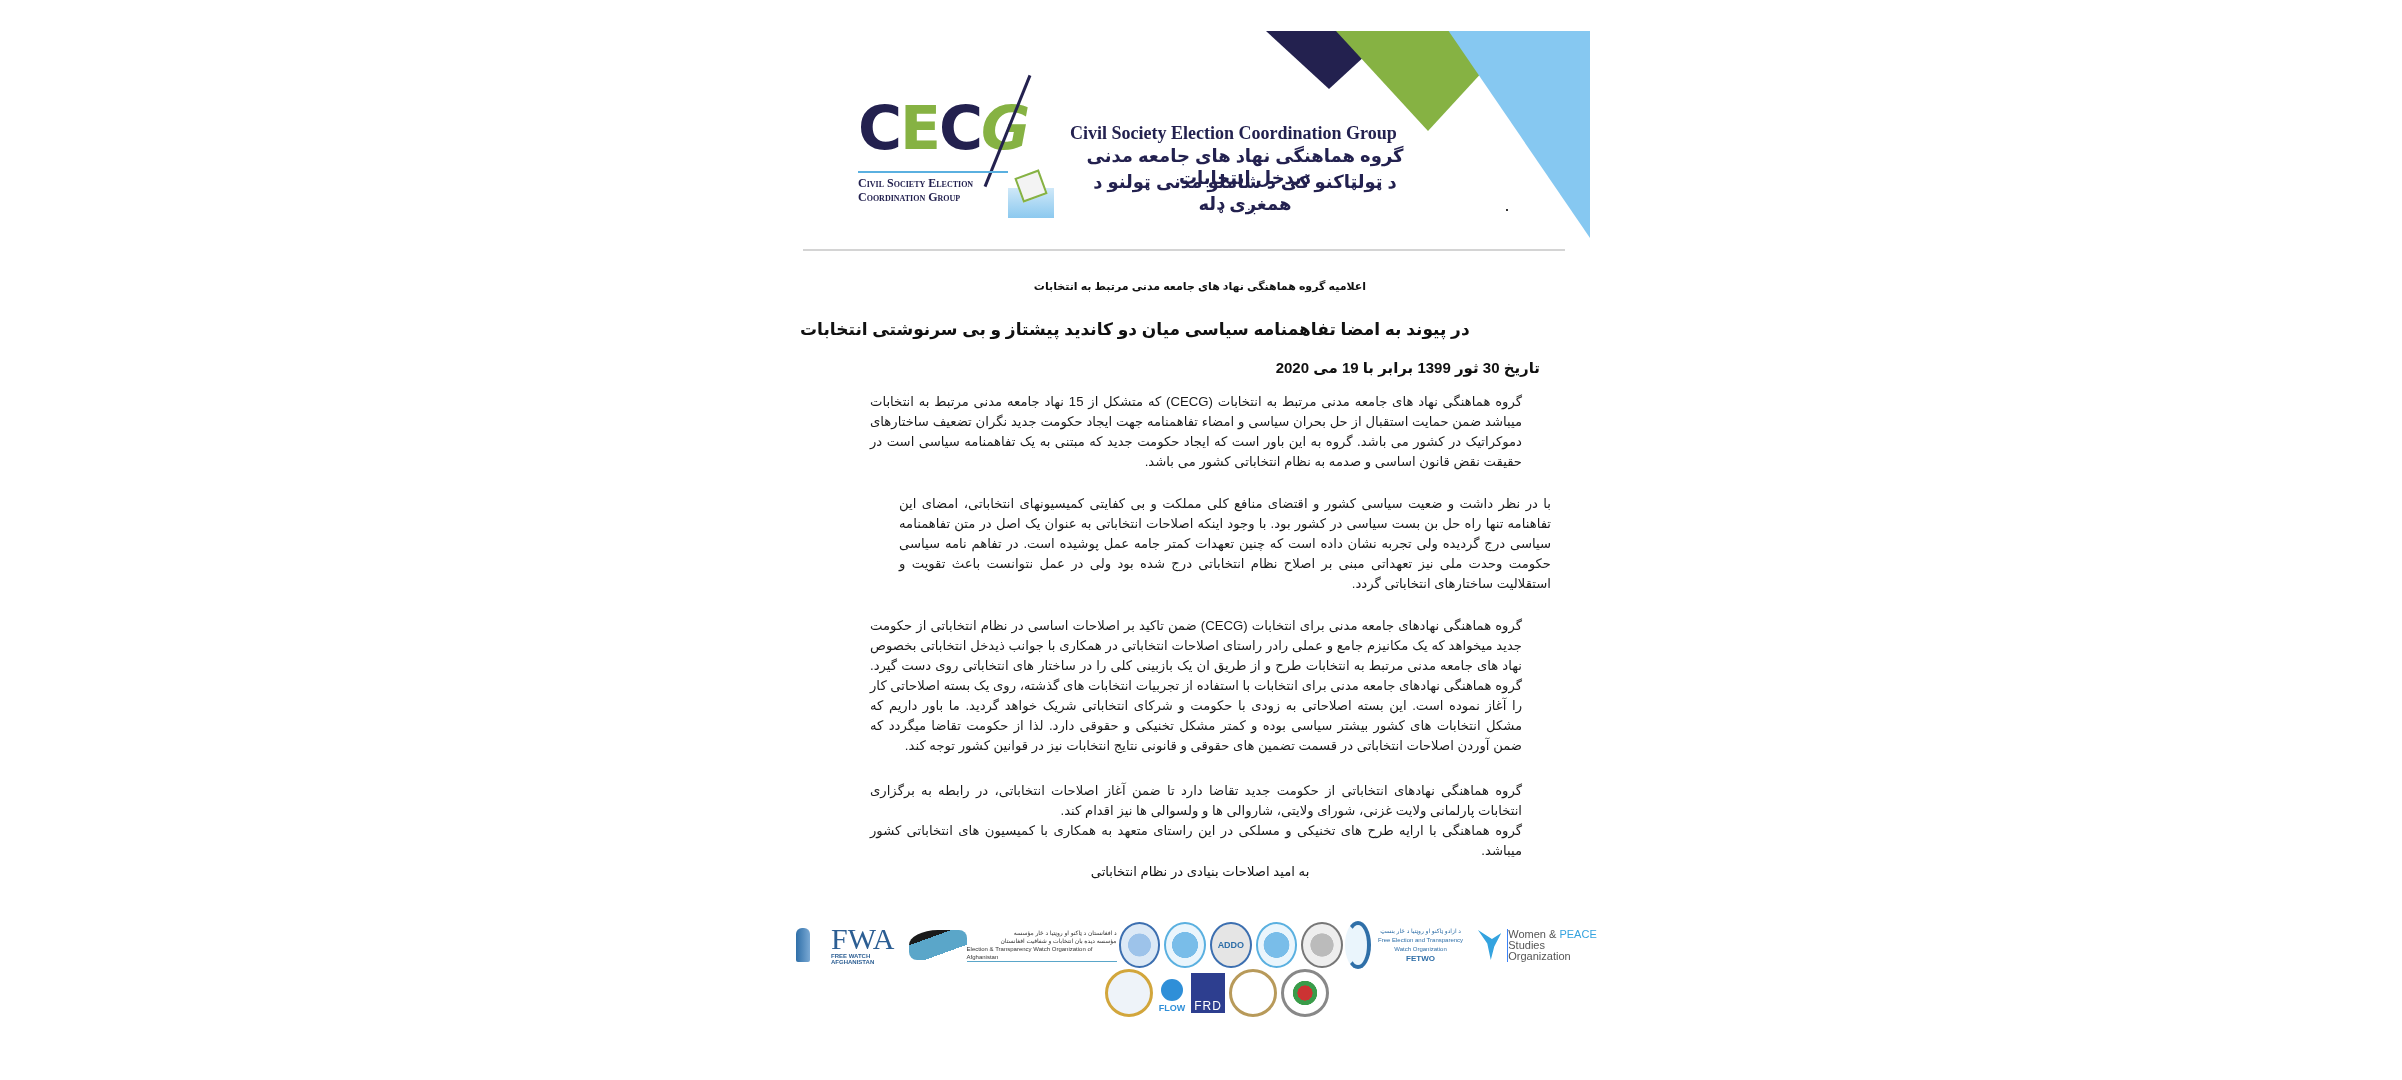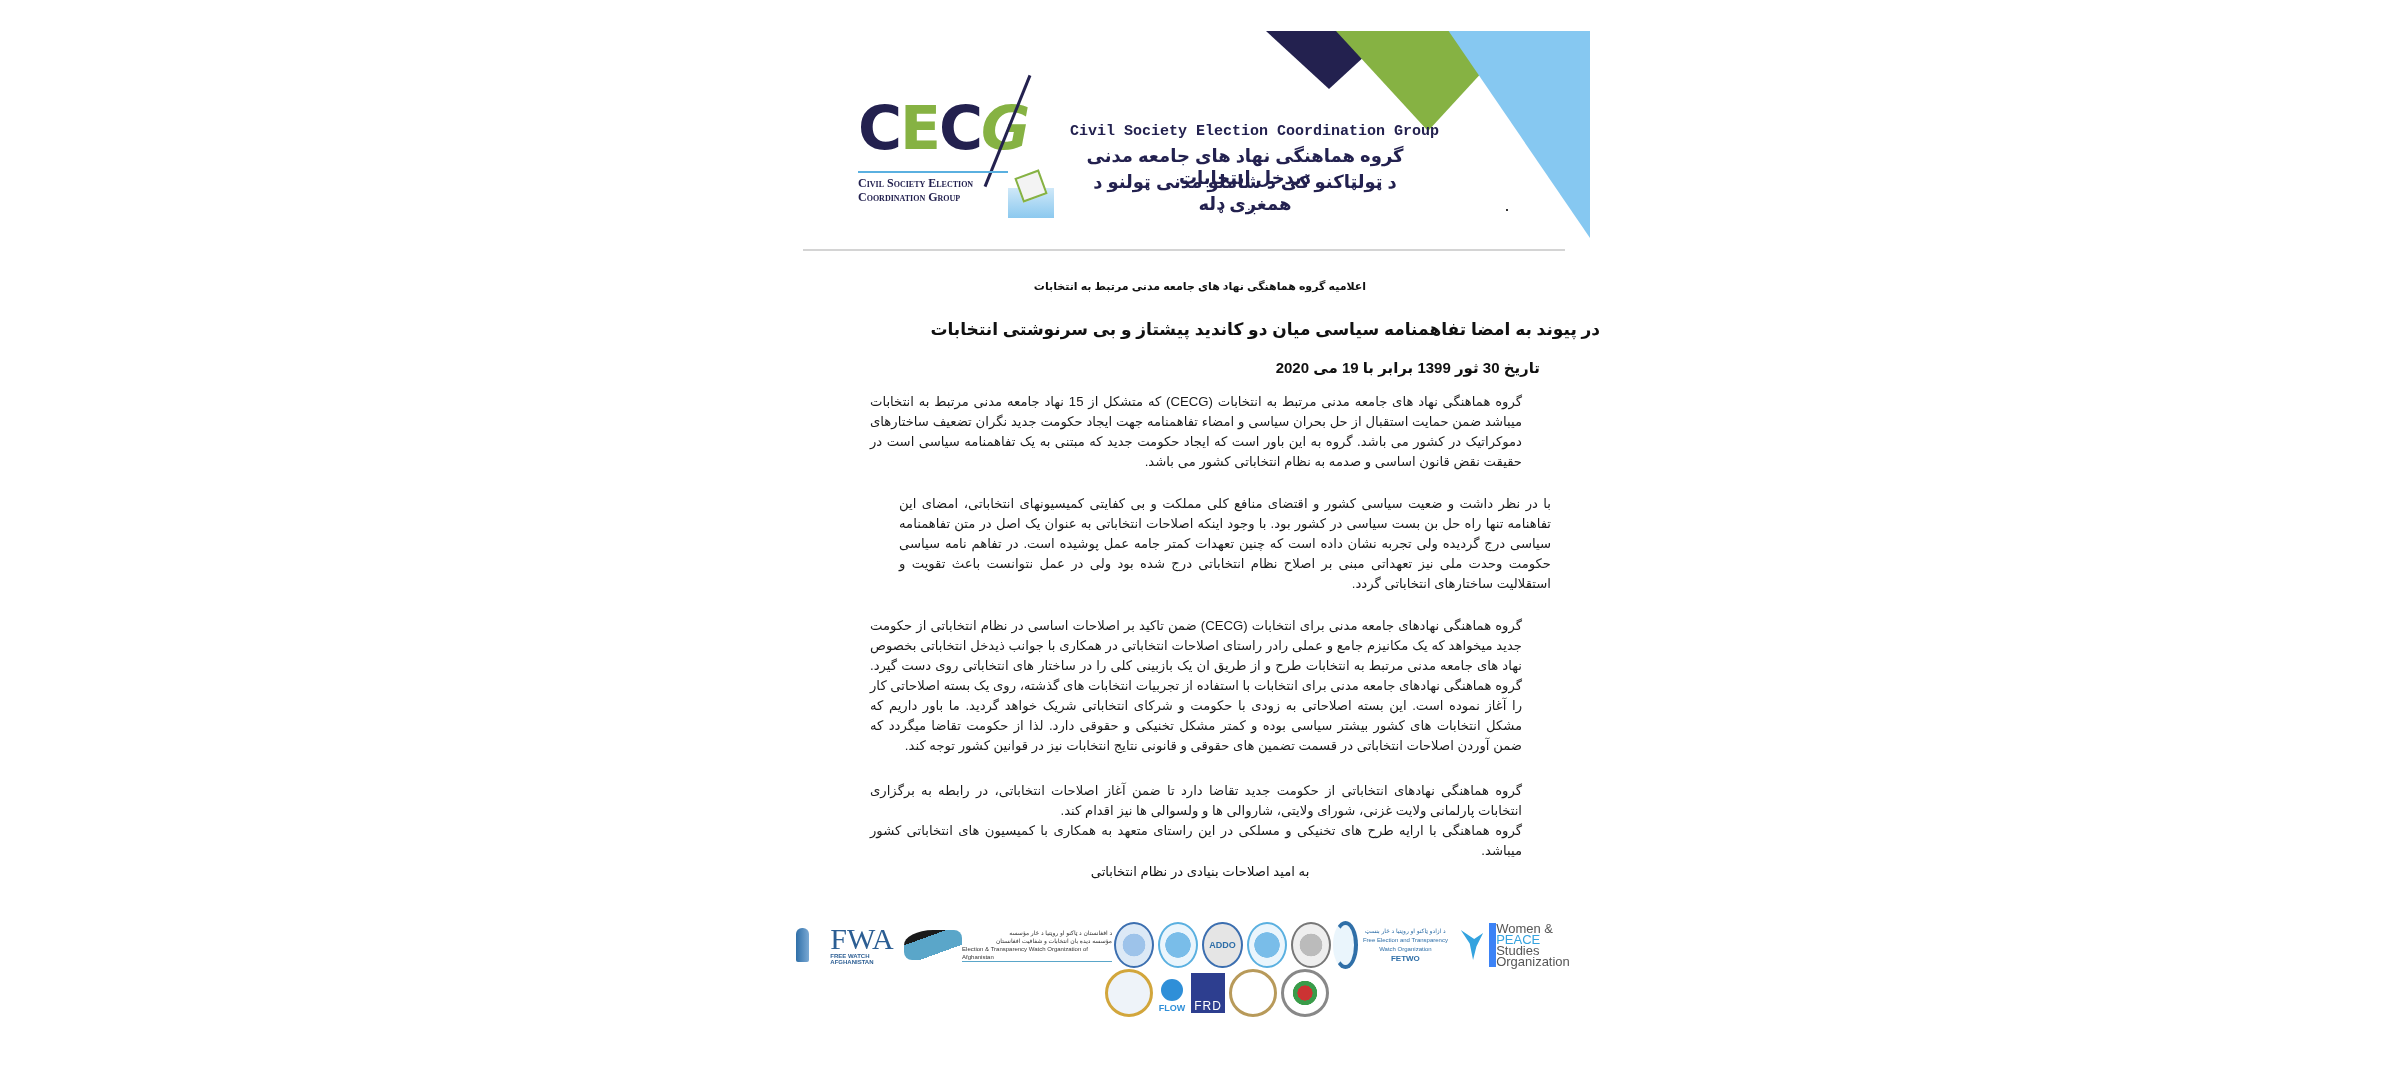--- a/index.html
+++ b/index.html
@@ -13,29 +13,29 @@
   .tri-blue2{position:absolute;left:588px;top:0;width:202px;height:207px;background:#86c8f1;clip-path:polygon(62% 0,100% 0,100% 100%, 30% 0);}
   .logo{position:absolute;left:58px;top:62px;width:200px;height:135px;}
   .logo-cec{position:absolute;left:0;top:0;font-weight:900;font-size:60px;letter-spacing:-2px;color:#23214f;font-family:"DejaVu Sans",sans-serif;}
   .logo-cec .g{color:#86b243;font-style:italic;}
   .logo-cec .e{color:#86b243;}
   .logo-slash{position:absolute;left:148px;top:-22px;width:3px;height:120px;background:#23214f;transform:rotate(22deg);}
   .logo-rule{position:absolute;left:0;top:78px;width:150px;height:2px;background:#5ab0e0;}
   .logo-sub{position:absolute;left:0;top:83px;font-size:12px;line-height:14px;font-weight:bold;color:#23214f;font-family:"Liberation Serif",serif;font-variant:small-caps;}
   .logo-box{position:absolute;left:150px;top:95px;width:46px;height:30px;background:linear-gradient(#cfe8f8,#8cc9ef);}
   .logo-ballot{position:absolute;left:160px;top:80px;width:22px;height:22px;border:2px solid #86b243;background:#f3f3f3;transform:rotate(-20deg);}
-  .org-en{position:absolute;left:270px;top:92px;font-family:Liberation Mono, monospace;font-weight:bold;font-size:15px;color:#23214f;}
+  .org-en{position:absolute;left:270px;top:92px;font-family:Liberation Serif, serif;font-weight:bold;font-size:18px;color:#23214f;}
   .org-fa{position:absolute;left:270px;top:114px;width:350px;text-align:center;font-weight:bold;font-size:18px;color:#23214f;direction:rtl;}
   .org-ps{position:absolute;left:270px;top:140px;width:350px;text-align:center;font-weight:bold;font-size:18px;color:#23214f;direction:rtl;}
   .dot{position:absolute;left:706px;top:178px;width:2px;height:2px;background:#333;}
   .sep{position:absolute;left:3px;top:233px;width:762px;height:2px;background:#d4d4d4;}
   
   .rtl{direction:rtl;unicode-bidi:plaintext;}
   .title1{position:absolute;left:0;top:264px;width:800px;text-align:center;font-weight:bold;font-size:11px;}
-  .title2{position:absolute;left:0;top:303px;width:800px;text-align:right;font-weight:bold;font-size:17px;}
+  .title2{position:absolute;left:0;top:303px;width:800px;text-align:left;font-weight:bold;font-size:17px;}
   .date{position:absolute;left:200px;top:343px;width:540px;text-align:right;font-weight:bold;font-size:15px;direction:rtl;}
   .para{position:absolute;left:70px;width:652px;font-size:13.2px;line-height:20px;text-align:justify;direction:rtl;color:#1a1a1a;}
   .p1{top:376px;}
   .p2{top:478px;margin-left:29px;}
   .p3{top:600px;}
   .p4{top:765px;}
   .p5{top:805px;}
   .closing{position:absolute;left:0;top:848px;width:800px;text-align:center;font-size:13.2px;direction:rtl;}
   
   .footer{position:absolute;left:0;top:905px;width:800px;height:95px;}
@@ -49,21 +49,21 @@
   .etwo-mark{width:58px;height:30px;background:linear-gradient(160deg,#1a1a1a 0 30%,#5aa6c9 30% 70%,#fff 70%);border-radius:50% 8px 50% 8px;}
   .etwo-txt{font-size:6px;line-height:8px;color:#333;width:150px;direction:rtl;text-align:right;border-bottom:1px solid #5aa6c9;}
   .seal{width:42px;height:42px;border-radius:50%;border:2px solid #3c6fb0;background:radial-gradient(circle,#9dc3ea 0 40%,#dce9f6 42%);margin:0 2px;}
   .seal.gray{border-color:#777;background:radial-gradient(circle,#bbb 0 40%,#eee 42%);}
   .seal.sky{border-color:#5ab0e0;background:radial-gradient(circle,#79bde9 0 45%,#eaf5fc 47%);}
   .seal.addo{display:flex;align-items:center;justify-content:center;font-size:9px;font-weight:bold;color:#2f6fa8;background:#e5e5e5;}
   .fetwo-mark{width:20px;height:40px;border-radius:50%;border:4px solid #2f6fa8;border-left-color:transparent;background:#eaf5fc;}
   .fetwo-txt{font-size:6px;color:#2f6fa8;text-align:center;line-height:9px;width:110px;}
   .fetwo-txt b{font-size:8px;}
   .bird{width:26px;height:30px;background:#34a3df;clip-path:polygon(0 0,60% 30%,100% 10%,70% 55%,55% 100%,40% 45%);margin-left:8px;}
-  .wpso{border-left:7px solid #3b82f6;margin-left:6px;font-size:13px;line-height:11px;color:#555;}
+  .wpso{border-left:1px solid #3b82f6;margin-left:6px;font-size:11px;line-height:11px;color:#555;}
   .wpso .peace{color:#34a3df;}
   .flow{width:30px;height:40px;display:flex;flex-direction:column;align-items:center;justify-content:flex-end;font-size:9px;font-weight:bold;color:#2f8fd8;}
   .flow .ic{width:22px;height:22px;border-radius:50%;background:#2f8fd8;margin-bottom:2px;}
   .frd{width:34px;height:40px;background:#2d3e8f;color:#fff;font-size:12px;display:flex;align-items:flex-end;justify-content:center;letter-spacing:1px;}
   .laurel{width:42px;height:42px;border-radius:50%;border:3px solid #d2a63c;background:#eef3f9;}
   .laurel.bike{border-color:#b89a5a;background:#fff;}
   .laurel.red{border-color:#888;background:radial-gradient(circle,#c33 0 25%,#3a9c4a 26% 40%,#fff 42%);}
 </style>
 </head>
 <body>

